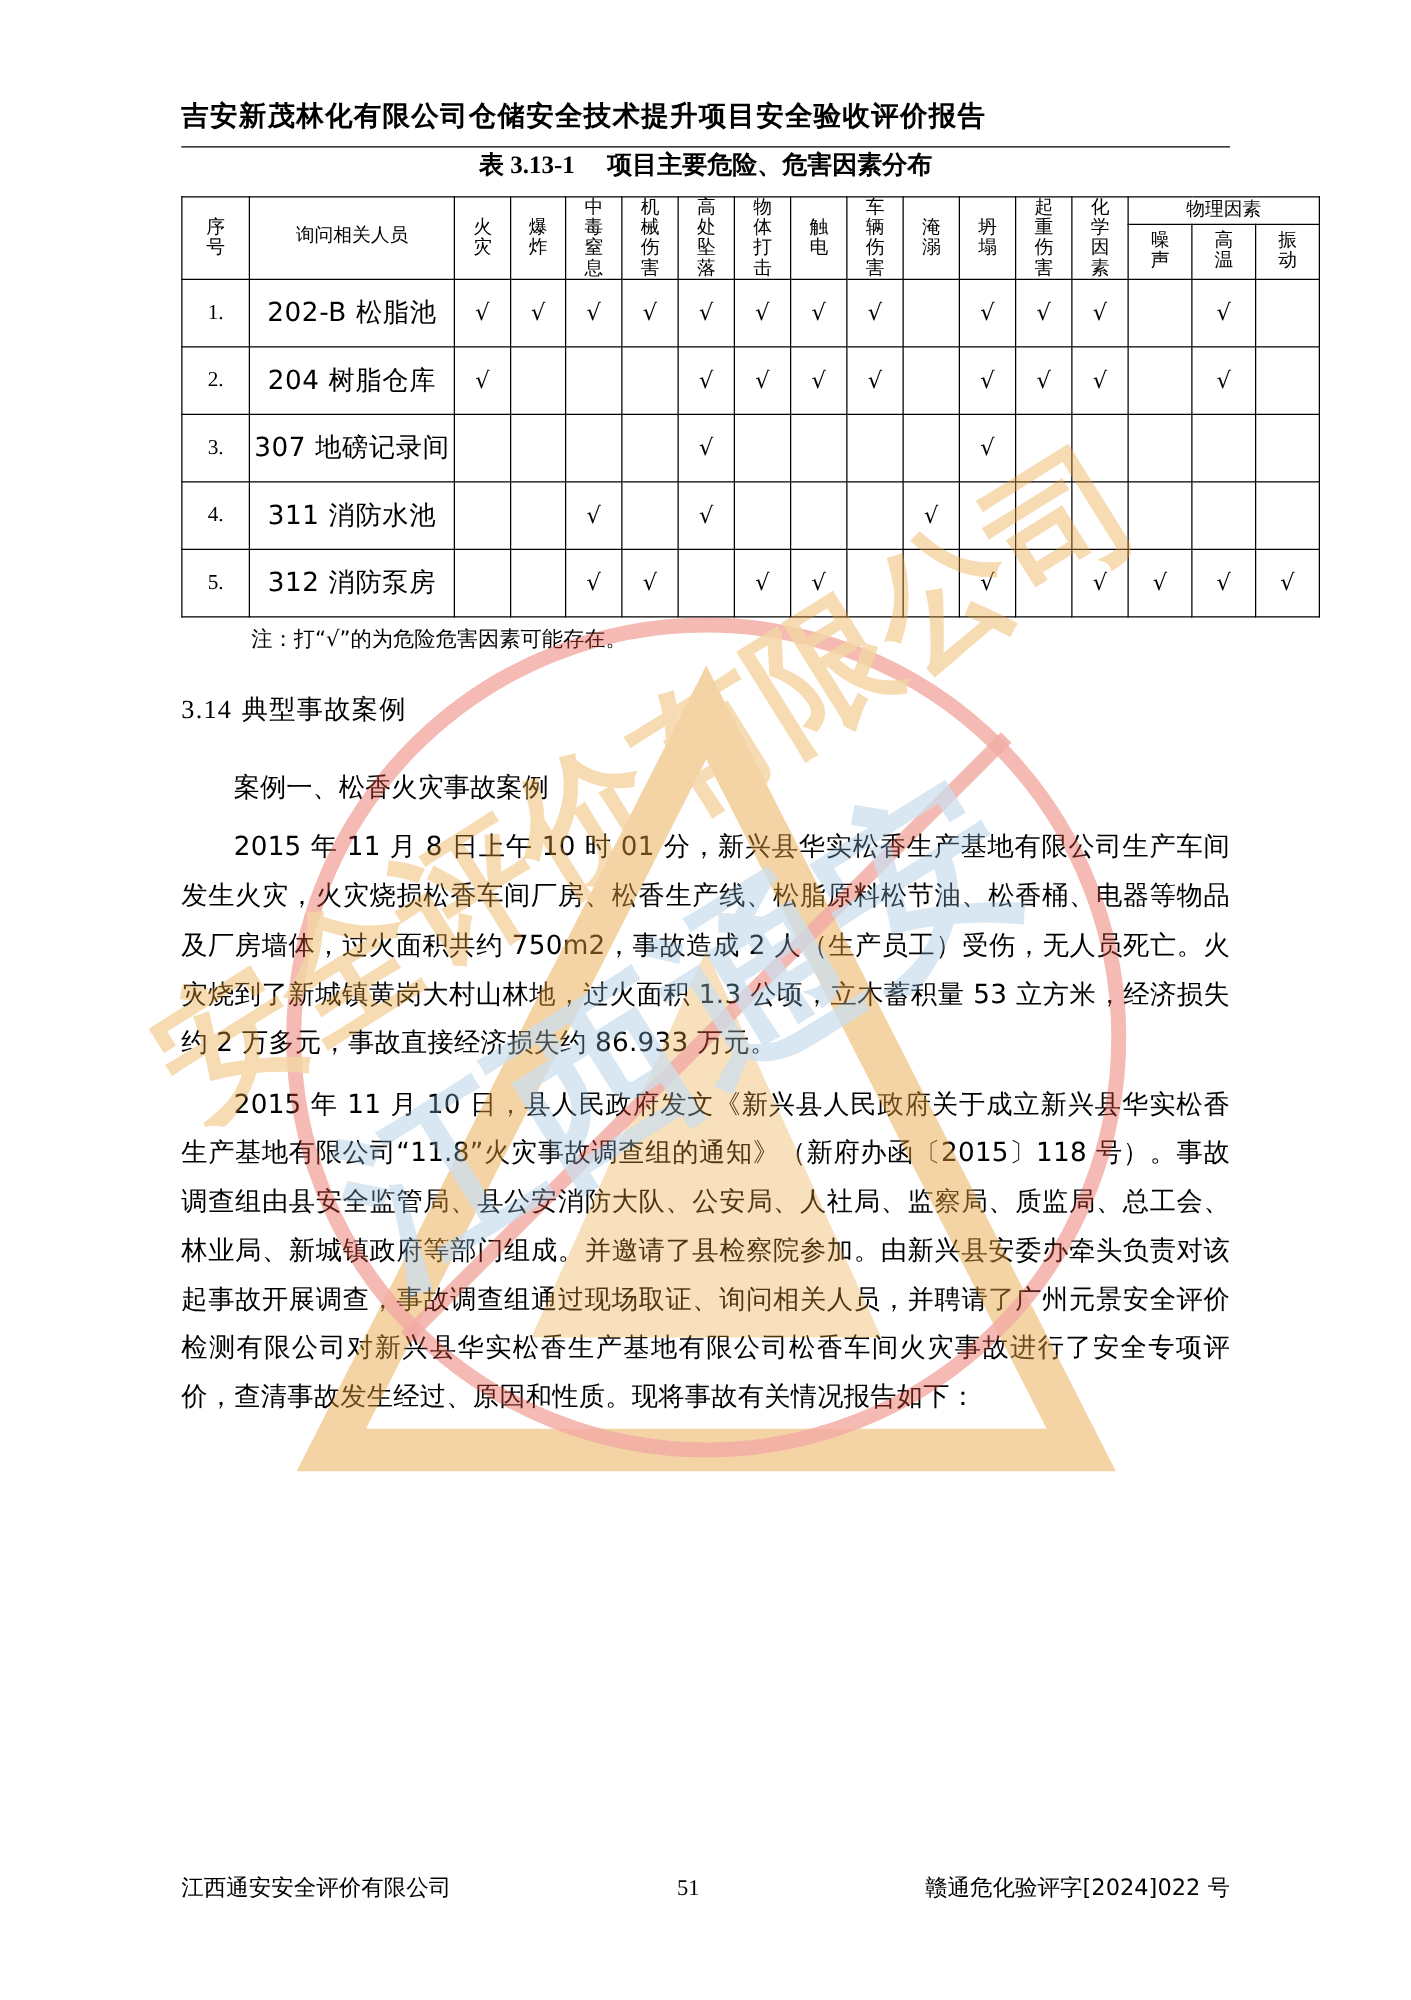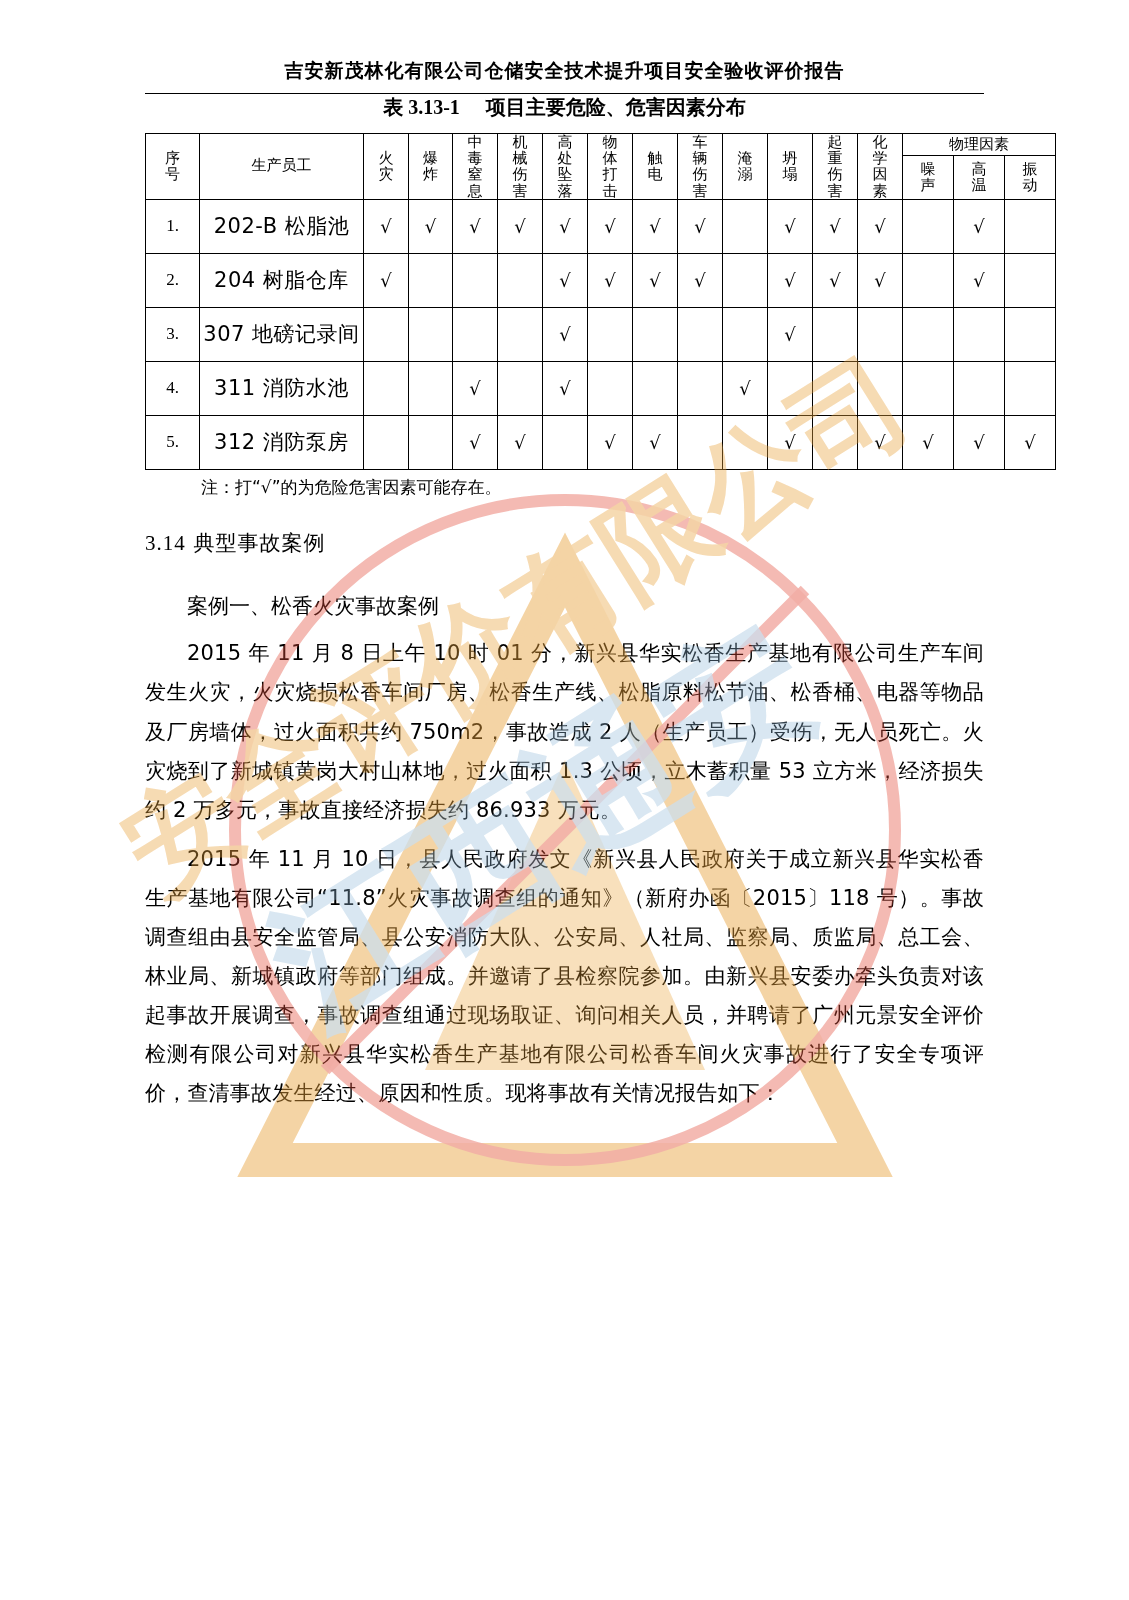--- a/index.html
+++ b/index.html
@@ -29,23 +29,22 @@
     position: absolute;
     left: 0; top: 0;
     width: 1129px; height: 1600px;
     pointer-events: none;
     z-index: 5;
   }
   .wm-svg { position: absolute; left: 0; top: 0; }
 
   
   .header {
-    padding-top: 58px;
-    text-align: center;
-    font-size: 19px;
+    padding-top: 78px;
+    font-size: 22px;
     letter-spacing: 1px;
     font-family: "DejaVu Sans", "Liberation Sans", sans-serif;
     font-weight: bold;
   }
   .header-rule {
     margin-top: 9px;
     border-bottom: 1.6px solid #000;
   }
 
   
@@ -208,21 +207,21 @@
         <col style="width:45px">
         <col style="width:51px">
         <col style="width:51px">
         <col style="width:51px">
       </colgroup>
       <thead>
         <tr>
           <th rowspan="2">
               <div class="vhead">序号</div>
             </th>
-          <th rowspan="2">生产员工</th>
+          <th rowspan="2">询问相关人员</th>
           <th rowspan="2">
               <div class="vhead">火灾</div>
             </th>
           <th rowspan="2">
               <div class="vhead">爆炸</div>
             </th>
           <th rowspan="2">
               <div class="vhead">中毒窒息</div>
             </th>
           <th rowspan="2">
@@ -370,14 +369,19 @@
     <h2 class="sec">
       <span class="num">3.14</span>
       <span>典型事故案例</span>
     </h2>
 
     <p class="case">案例一、松香火灾事故案例</p>
     <p class="body">2015 年 11 月 8 日上午 10 时 01 分，新兴县华实松香生产基地有限公司生产车间发生火灾，火灾烧损松香车间厂房、松香生产线、松脂原料松节油、松香桶、电器等物品及厂房墙体，过火面积共约 750m2，事故造成 2 人（生产员工）受伤，无人员死亡。火灾烧到了新城镇黄岗大村山林地，过火面积 1.3 公顷，立木蓄积量 53 立方米，经济损失约 2 万多元，事故直接经济损失约 86.933 万元。</p>
     <p class="body">2015 年 11 月 10 日，县人民政府发文《新兴县人民政府关于成立新兴县华实松香生产基地有限公司“11.8”火灾事故调查组的通知》（新府办函〔2015〕118 号）。事故调查组由县安全监管局、县公安消防大队、公安局、人社局、监察局、质监局、总工会、林业局、新城镇政府等部门组成。并邀请了县检察院参加。由新兴县安委办牵头负责对该起事故开展调查，事故调查组通过现场取证、询问相关人员，并聘请了广州元景安全评价检测有限公司对新兴县华实松香生产基地有限公司松香车间火灾事故进行了安全专项评价，查清事故发生经过、原因和性质。现将事故有关情况报告如下：</p>
   </div>
 
+  <div class="footer">
+    <span>江西通安安全评价有限公司</span>
+    <span class="pageno">51</span>
+    <span>赣通危化验评字[2024]022 号</span>
+  </div>
 
 </div>
 
 </body></html>

